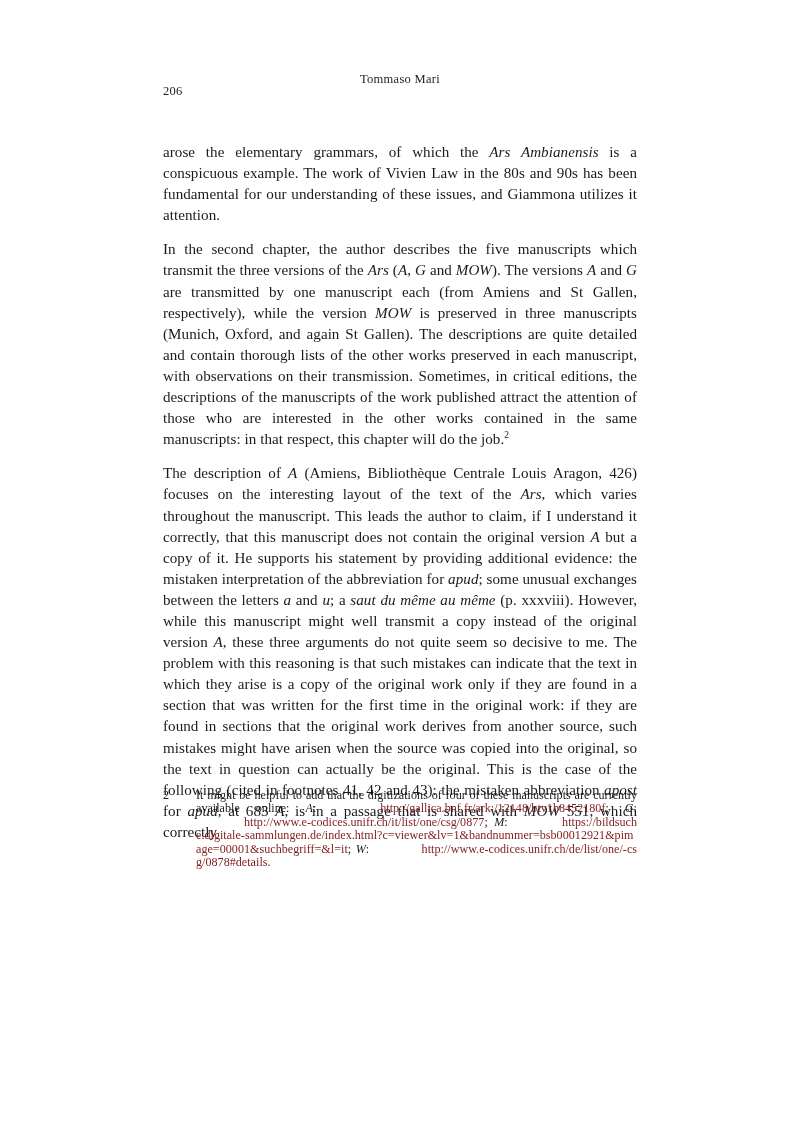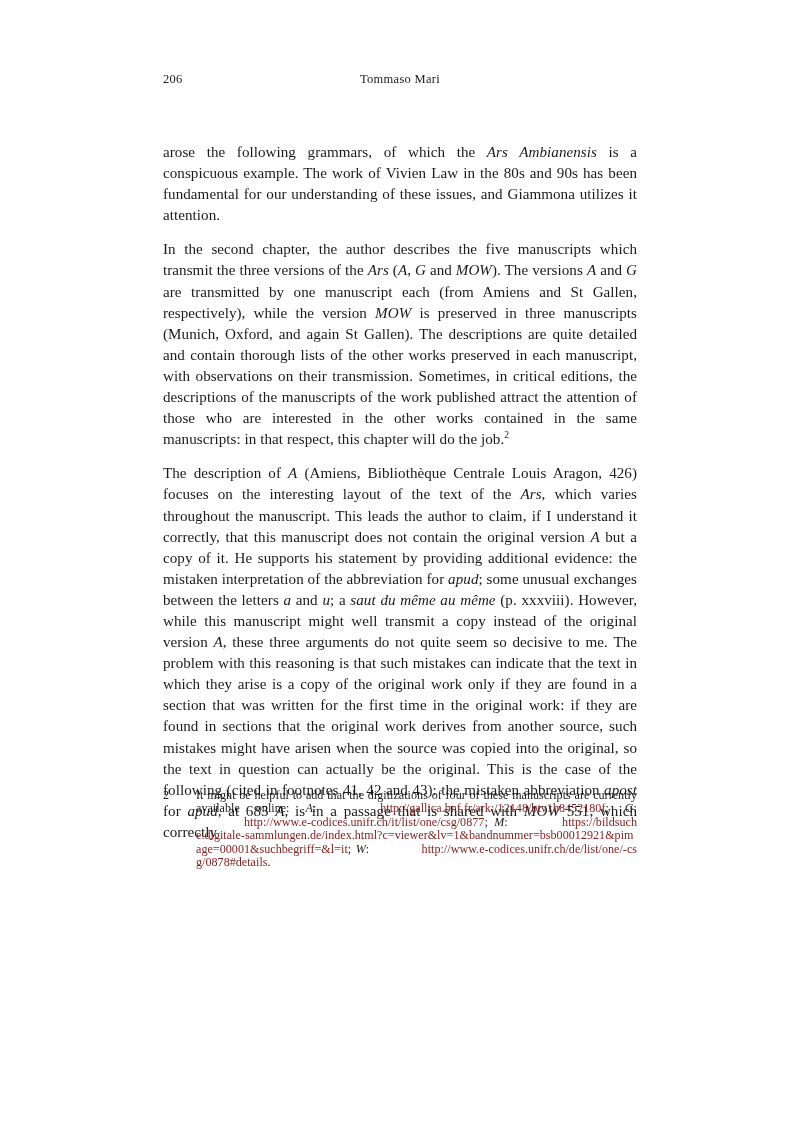--- a/index.html
+++ b/index.html
@@ -25,21 +25,21 @@
     top: 72px;
     left: 163px;
     width: 474px;
     height: 16px;
     font-size: 12.5px;
     color: #222;
   }
   .running-head .folio {
     position: absolute;
     left: 0;
-    top: 0;
+    top: 12px;
     letter-spacing: 0.2px;
     font-family: Liberation Serif, serif;
   }
   .running-head .author {
     position: absolute;
     left: 0;
     top: 0;
     width: 474px;
     text-align: center;
     letter-spacing: 0.3px;
@@ -121,21 +121,21 @@
 <body>
 
 <div class="page">
 
   <div class="running-head">
     <span class="folio">206</span>
     <span class="author">Tommaso Mari</span>
   </div>
 
   <div class="textblock" id="body-text-block">
-      <p><span>arose the following grammars, of which the </span><i>Ars Ambianensis</i><span> is a conspicuous example. The work of Vivien Law in the 80s and 90s has been fundamental for our understanding of these issues, and Giammona utilizes it attention.</span></p>
+      <p><span>arose the elementary grammars, of which the </span><i>Ars Ambianensis</i><span> is a conspicuous example. The work of Vivien Law in the 80s and 90s has been fundamental for our understanding of these issues, and Giammona utilizes it attention.</span></p>
       <p><span>In the second chapter, the author describes the five manuscripts which transmit the three versions of the </span><i>Ars</i><span> (</span><i>A</i><span>, </span><i>G</i><span> and </span><i>MOW</i><span>). The versions </span><i>A</i><span> and </span><i>G</i><span> are transmitted by one manuscript each (from Amiens and St Gallen, respectively), while the version </span><i>MOW</i><span> is preserved in three manuscripts (Munich, Oxford, and again St Gallen). The descriptions are quite detailed and contain thorough lists of the other works preserved in each manuscript, with observations on their transmission. Sometimes, in critical editions, the descriptions of the manuscripts of the work published attract the attention of those who are interested in the other works contained in the same manuscripts: in that respect, this chapter will do the job.</span><sup class="fnmark">2</sup></p>
       <p><span>The description of </span><i>A</i><span> (Amiens, Bibliothèque Centrale Louis Aragon, 426) focuses on the interesting layout of the text of the </span><i>Ars</i><span>, which varies throughout the manuscript. This leads the author to claim, if I understand it correctly, that this manuscript does not contain the original version </span><i>A</i><span> but a copy of it. He supports his statement by providing additional evidence: the mistaken interpretation of the abbreviation for </span><i>apud</i><span>; some unusual exchanges between the letters </span><i>a</i><span> and </span><i>u</i><span>; a </span><i>saut du même au même</i><span> (p. xxxviii). However, while this manuscript might well transmit a copy instead of the original version </span><i>A</i><span>, these three arguments do not quite seem so decisive to me. The problem with this reasoning is that such mistakes can indicate that the text in which they arise is a copy of the original work only if they are found in a section that was written for the first time in the original work: if they are found in sections that the original work derives from another source, such mistakes might have arisen when the source was copied into the original, so the text in question can actually be the original. This is the case of the following (cited in footnotes 41, 42 and 43): the mistaken abbreviation </span><i>apost</i><span> for </span><i>apud</i><span>, at 683 </span><i>A</i><span>, is in a passage that is shared with </span><i>MOW</i><span> 551, which correctly</span></p>
     </div>
 
   <div class="footnotes" id="footnote-area">
       <div class="footnote"><span class="fn-num">2</span><span><span>It might be helpful to add that the digitizations of four of these manuscripts are currently available online: </span><i>A</i><span>: </span><span class="url">http://gallica.bnf.fr/ark:/12148/btv1b8452180f</span><span>; </span><i>G</i><span>: </span><span class="url">http://www.e-codices.unifr.ch/it/list/one/csg/0877</span><span>; </span><i>M</i><span>: </span><span class="url">https://bildsuche.digitale-sammlungen.de/index.html?c=viewer&amp;lv=1&amp;bandnummer=bsb00012921&amp;pimage=00001&amp;suchbegriff=&amp;l=it</span><span>; </span><i>W</i><span>: </span><span class="url">http://www.e-codices.unifr.ch/de/list/one/-csg/0878#details</span><span>.</span></span></div>
     </div>
 
 </div>
 

